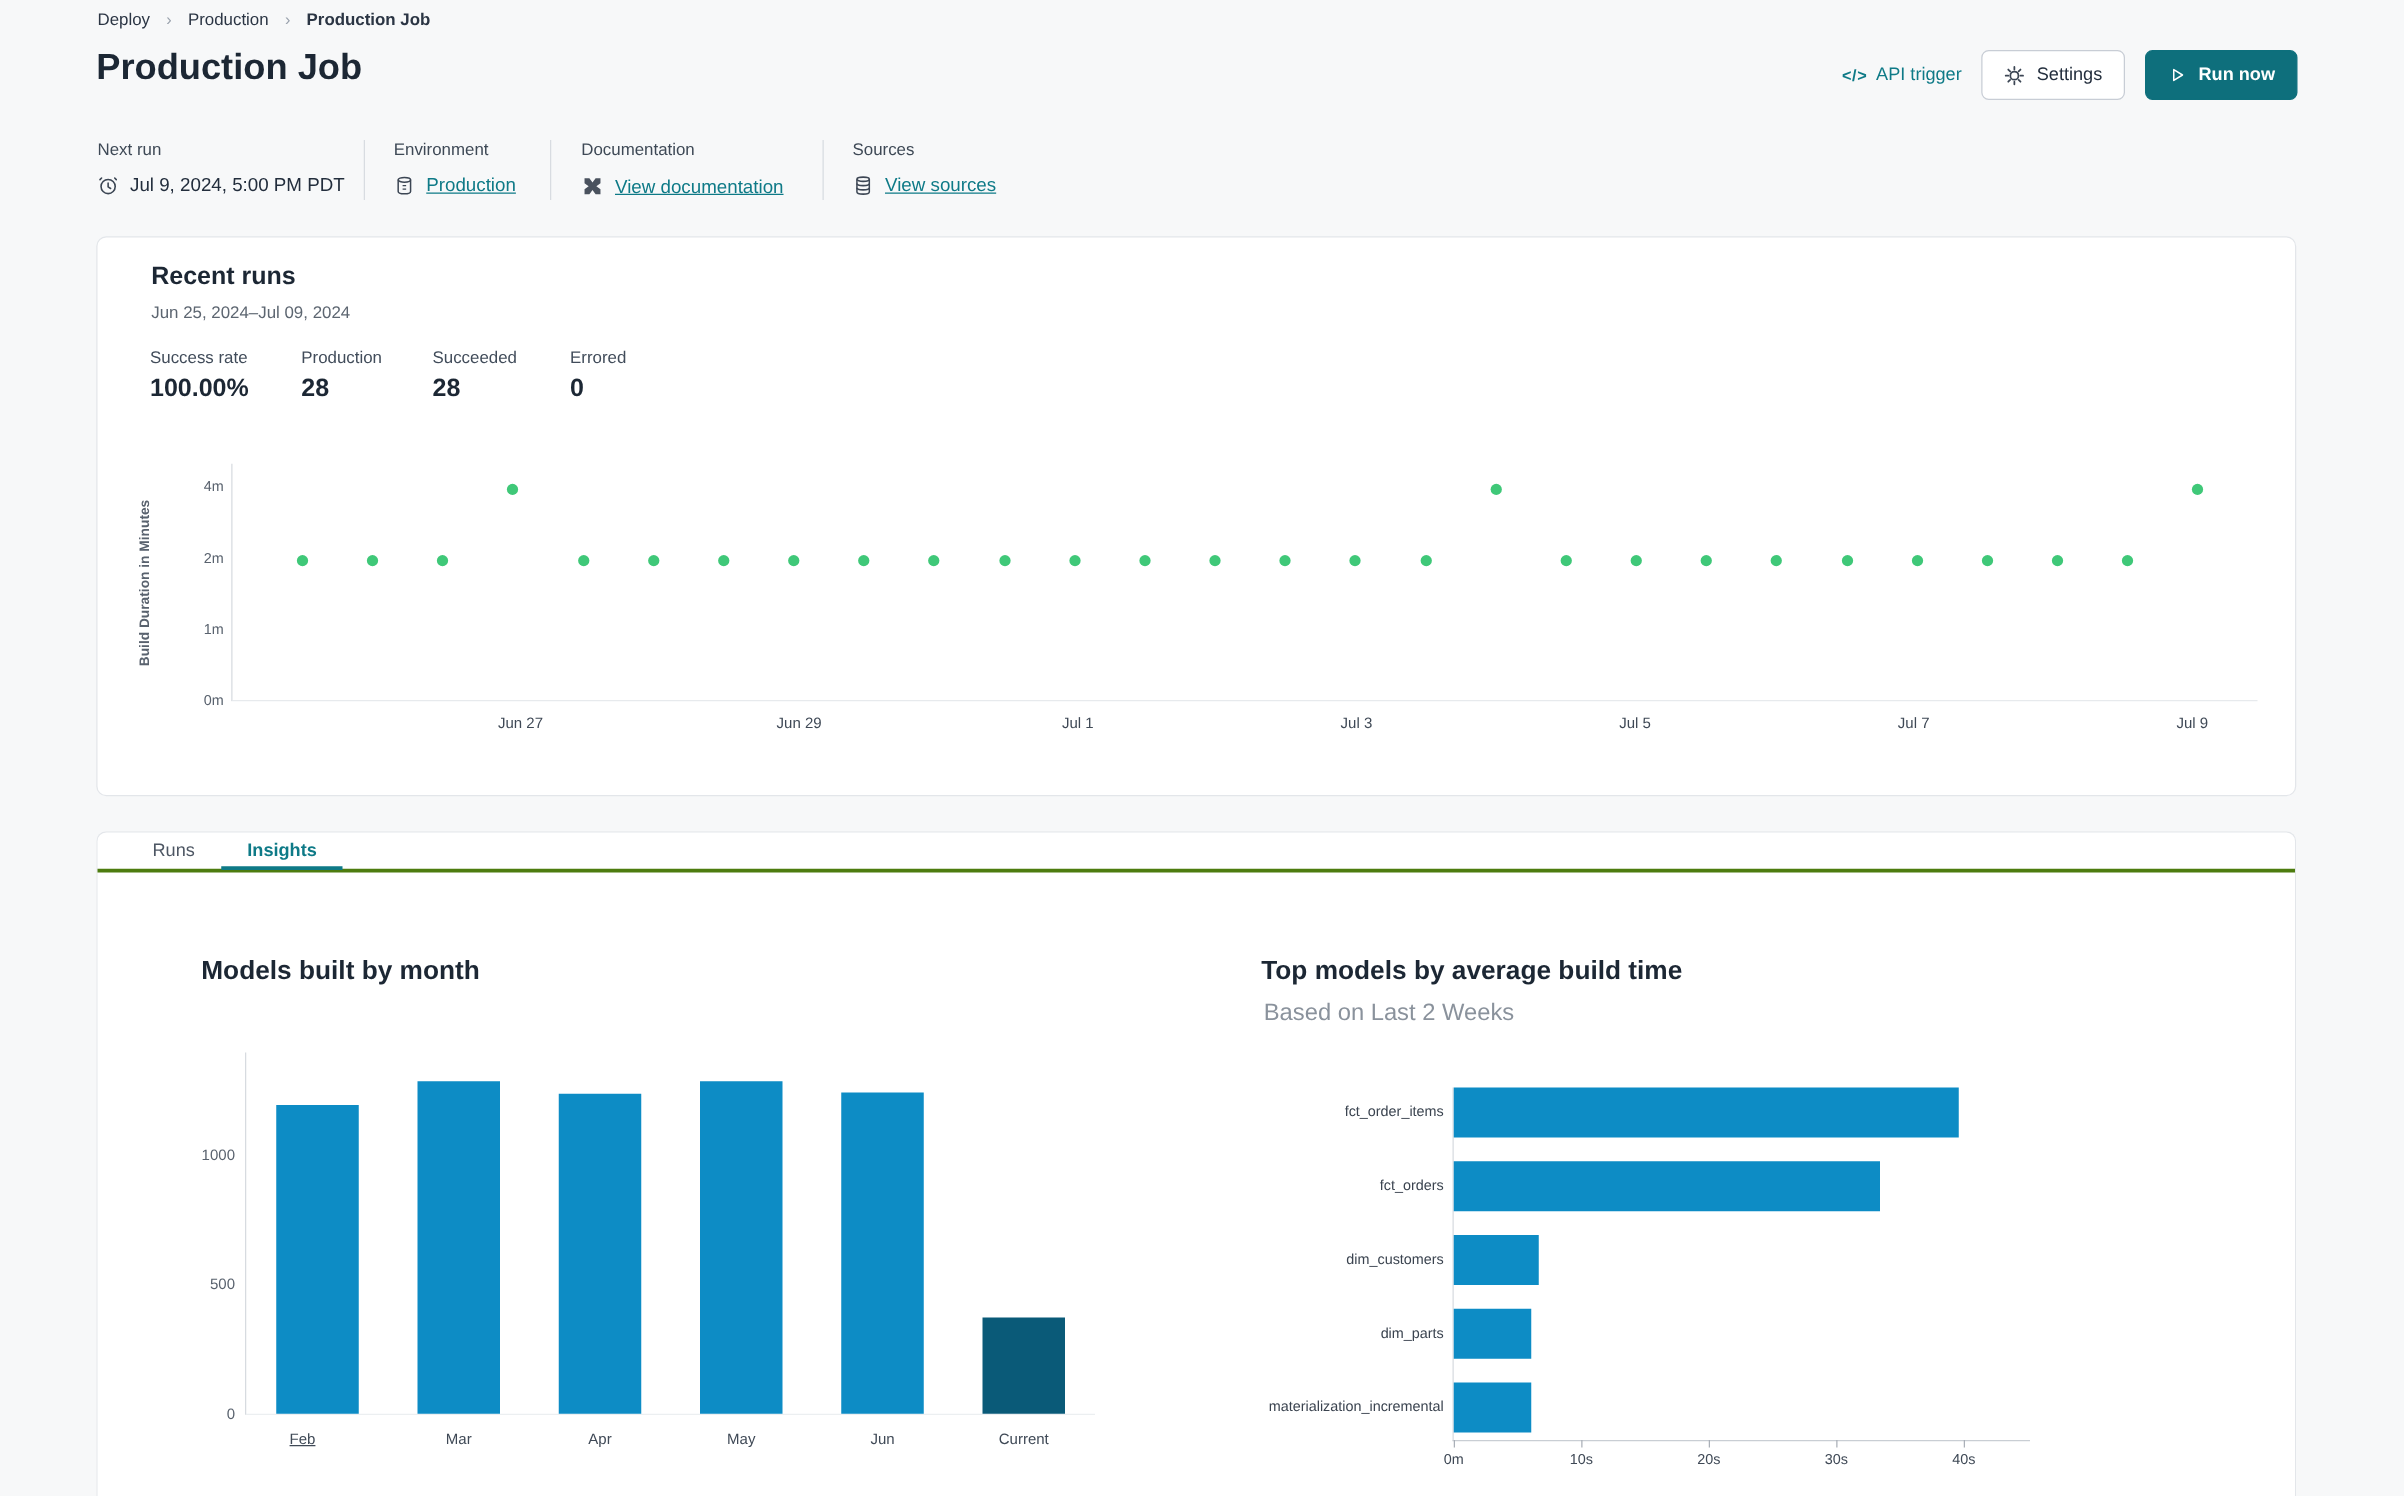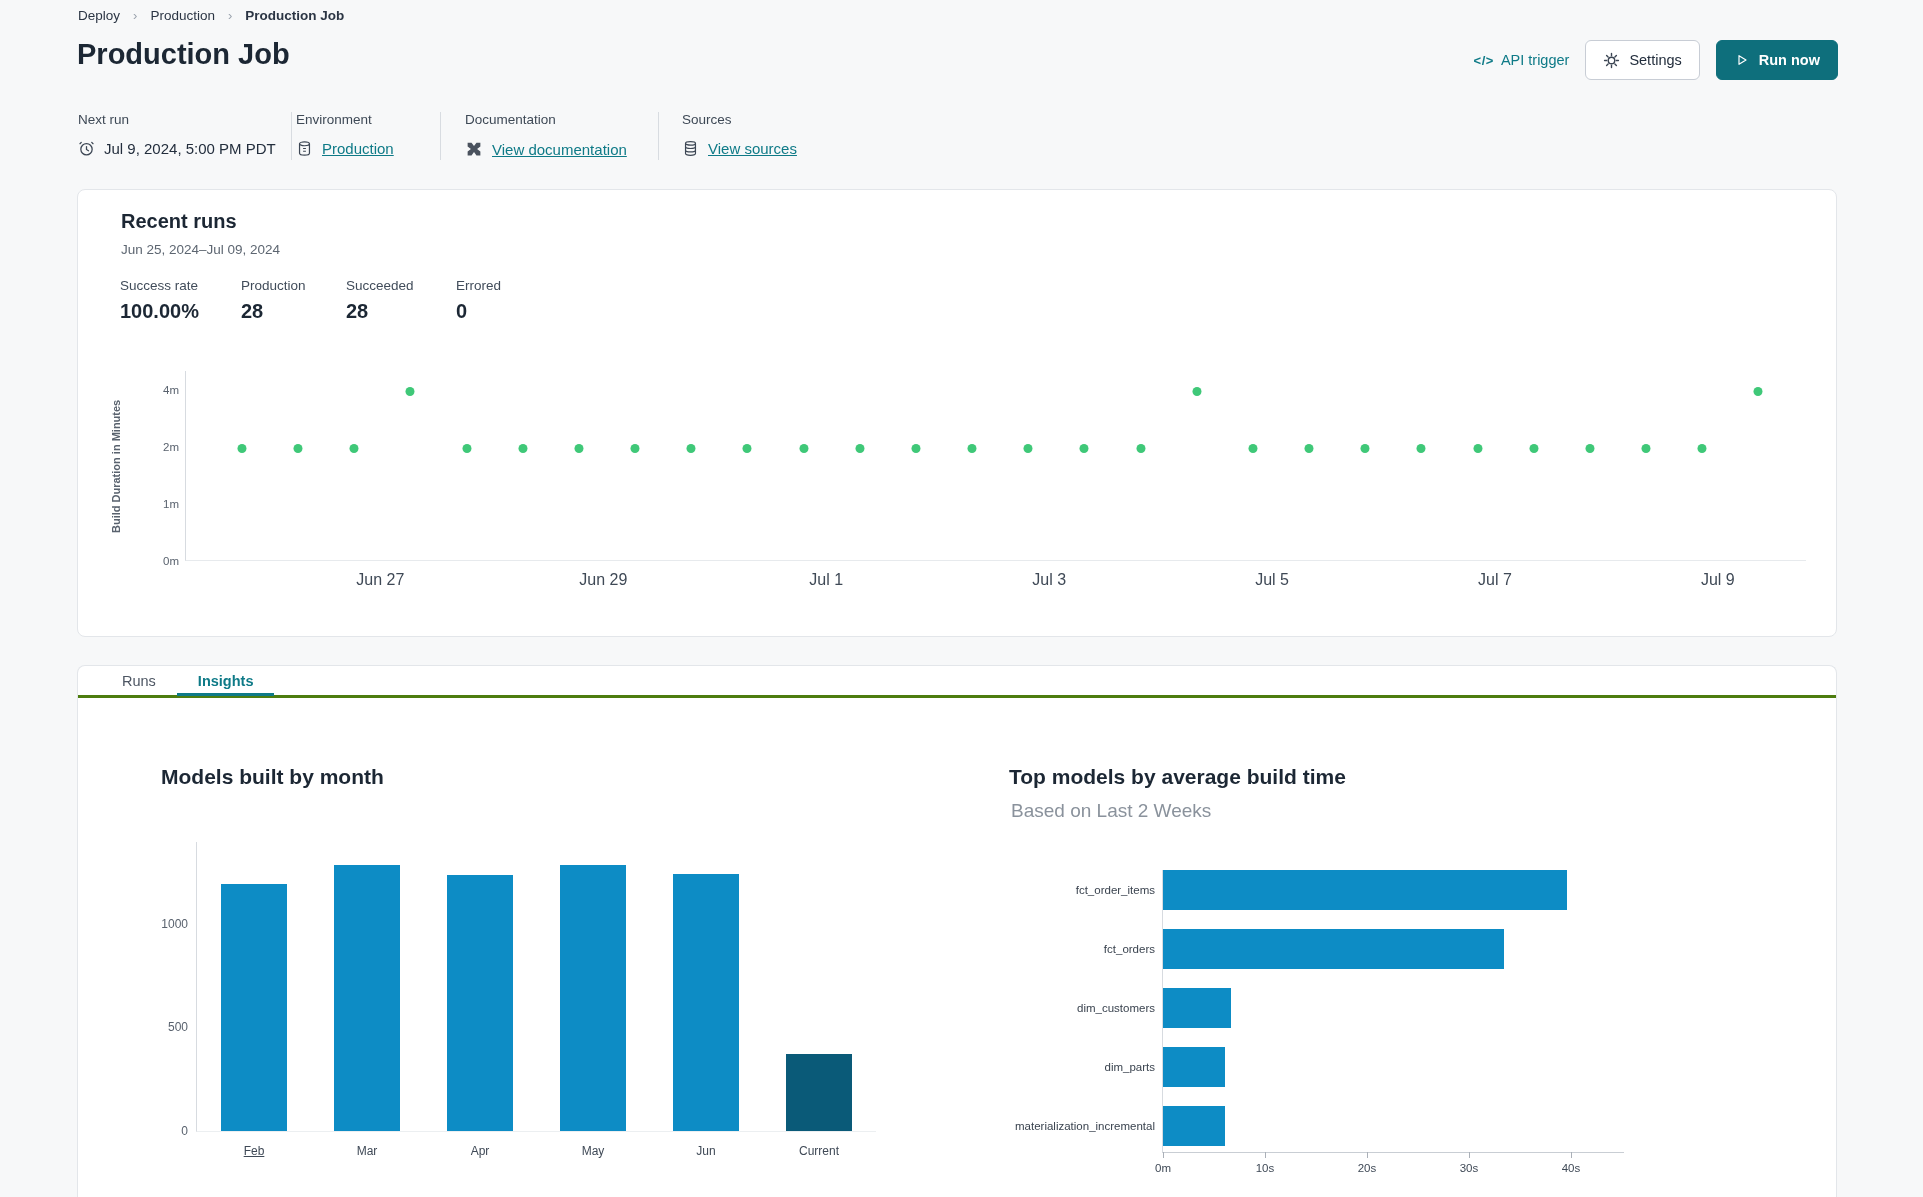--- a/index.html
+++ b/index.html
@@ -41,21 +41,21 @@
   .scatter-wrap { position:absolute; left:0; top:0; width:100%; height:100%; }
   .scatter-ylabel {
     position:absolute; left:30px; top:181px; height:190px; width:16px;
     writing-mode:vertical-rl; transform:rotate(180deg);
     display:flex; align-items:center; justify-content:center;
     font-size:11px; font-weight:600; color:#59626e; white-space:nowrap;
   }
   .scatter-plot { position:absolute; left:107px; top:181px; width:1621px; height:190px;
     border-left:1px solid #d7dbe0; border-bottom:1px solid #e7eaed; }
   .scatter-ytick { position:absolute; right:calc(100% + 7px); font-size:11.5px; color:#59626e; white-space:nowrap; }
-  .scatter-xtick { position:absolute; top:200px; transform:translateX(-50%); font-size:16px; color:#3f4956; white-space:nowrap; }
+  .scatter-xtick { position:absolute; top:200px; transform:translateX(-50%); font-size:12px; color:#3f4956; white-space:nowrap;margin-left:36px; }
   .run-dot { position:absolute; width:9px; height:9px; border-radius:50%; transform:translateX(-50%); cursor:pointer; }
   
   .card-insights { left:77px; top:665px; width:1760px; height:532px; border-radius:8px 8px 0 0; border-bottom:none; }
   .tab-row { position:absolute; left:0; top:0; width:100%; height:32px; border-bottom:3px solid #4d7c0f; display:flex; padding-left:23px; }
   .tab { position:relative; padding:0 21px; display:flex; align-items:center; font-size:14.5px; color:#4d5663; cursor:pointer; }
   .tab.active { color:#0e7a87; font-weight:700; }
   .tab.active::after { content:""; position:absolute; left:0; right:0; bottom:-1px; height:3px; background:#0e7a87; }
   
   .chart-title { position:absolute; font-size:21px; font-weight:700; color:#1c2734; }
   .chart-subtitle { position:absolute; font-size:19px; color:#8a929c; }
@@ -123,21 +123,21 @@
               <path d="M12 9.2v4.2l2.8 1.8"></path>
               <path d="M4.6 3.4L2.8 5.2M19.4 3.4l1.8 1.8"></path>
             </g>
           </svg>
       </span>
       <span>Jul 9, 2024, 5:00 PM PDT</span>
     </div>
   </div>
   <div class="vdiv" style="left:291px"></div>
 
-  <div class="info-section" style="left:296px">
+  <div class="info-section" style="left:315px">
     <div class="info-label">Environment</div>
     <div class="info-value">
       <span class="icon16">
         <svg width="17" height="17" viewBox="0 0 24 24">
             <g stroke="#3c4654" stroke-width="1.7" fill="none">
               <ellipse cx="12" cy="5.4" rx="7" ry="2.7"></ellipse>
               <path d="M5 5.4v13.2c0 1.5 3.1 2.7 7 2.7s7-1.2 7-2.7V5.4"></path>
               <path d="M10 12h4M10 16h4" stroke-width="1.5"></path>
             </g>
           </svg>
@@ -250,21 +250,21 @@
       <div class="tab">Runs</div>
       <div class="tab active">Insights</div>
     </div>
 
     <div class="chart-title" style="left:83px; top:99px">Models built by month</div>
     <div class="bar-plot" id="month-bar-plot">
         <div class="bar-ytick" style="bottom: -7px;">0</div>
         <div class="bar-ytick" style="bottom: 96.5714px;">500</div>
         <div class="bar-ytick" style="bottom: 200.143px; margin-left: 20px;">1000</div>
         <div class="vbar" style="left: 24px; height: 247px; background: rgb(13, 140, 197);"></div>
-        <div class="bar-xtick" style="left: 57px; text-decoration: underline;">Feb</div>
+        <div class="bar-xtick" style="left: 45px; text-decoration: underline;">Feb</div>
         <div class="vbar" style="left: 137px; height: 266px; background: rgb(13, 140, 197);"></div>
         <div class="bar-xtick" style="left: 170px;">Mar</div>
         <div class="vbar" style="left: 250px; height: 256px; background: rgb(13, 140, 197);"></div>
         <div class="bar-xtick" style="left: 283px;">Apr</div>
         <div class="vbar" style="left: 363px; height: 266px; background: rgb(13, 140, 197);"></div>
         <div class="bar-xtick" style="left: 396px;">May</div>
         <div class="vbar" style="left: 476px; height: 257px; background: rgb(13, 140, 197);"></div>
         <div class="bar-xtick" style="left: 509px;">Jun</div>
         <div class="vbar" style="left: 589px; height: 77px; background: rgb(10, 90, 120);"></div>
         <div class="bar-xtick" style="left: 622px;">Current</div>

